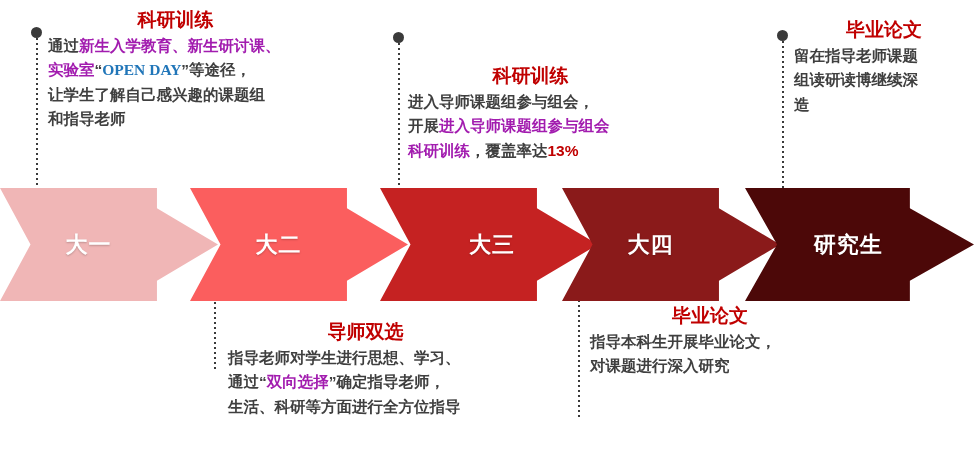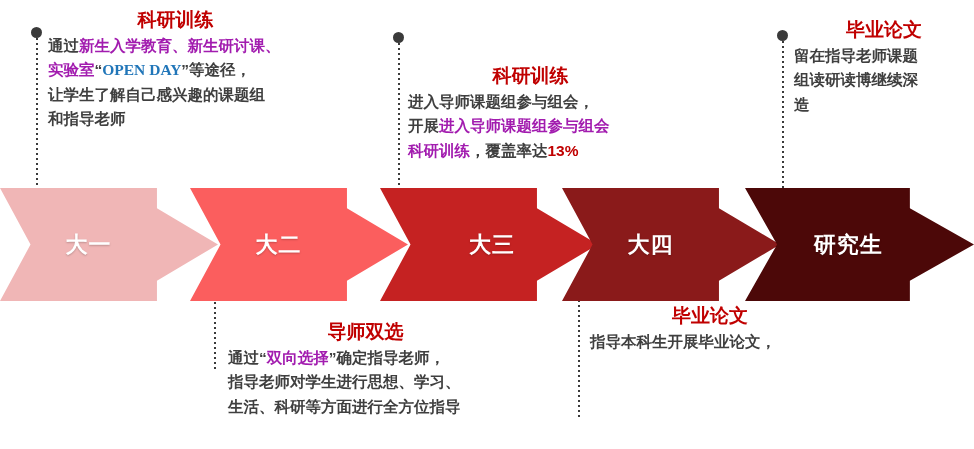--- a/index.html
+++ b/index.html
@@ -123,39 +123,40 @@
         <div><span>通过</span><span class="hl-blue">新生入学教育、新生研讨课、</span></div>
         <div><span class="hl-blue">实验室</span><span>“</span><span class="serif-caps">OPEN DAY</span><span>”</span><span>等途径，</span></div>
         <div><span>让学生了解自己感兴趣的课题组</span></div>
         <div><span>和指导老师</span></div>
       </div>
   </div>
 
   <div class="callout" style="left:228px; top:320px; width:360px;">
     <div class="callout-title ttl-center" style="width:275px;">导师双选</div>
     <div class="callout-body">
+        <div><span>指导老师对学生进行思想、学习、</span></div>
         <div><span>通过</span><span>“</span><span class="hl-blue">双向选择</span><span>”</span><span>确定指导老师，</span></div>
-        <div><span>指导老师对学生进行思想、学习、</span></div>
         <div><span>生活、科研等方面进行全方位指导</span></div>
       </div>
   </div>
 
   <div class="callout" style="left:408px; top:27px; width:300px;margin-top:37px;">
     <div class="callout-title ttl-center" style="width:245px;">科研训练</div>
     <div class="callout-body">
         <div><span>进入导师课题组参与组会，</span></div>
         <div><span>开展</span><span class="hl-blue">进入导师课题组参与组会</span></div>
         <div><span class="hl-blue">科研训练</span><span>，覆盖率达</span><span class="hl-red">13%</span></div>
       </div>
   </div>
 
   <div class="callout" style="left:590px; top:304px; width:300px;">
     <div class="callout-title ttl-center" style="width:240px;">毕业论文</div>
     <div class="callout-body">
         <div><span>指导本科生开展毕业论文，</span></div>
+        <div><span>对课题进行深入研究</span></div>
       </div>
   </div>
 
   <div class="callout" style="left:794px; top:18px; width:185px;">
     <div class="callout-title ttl-center" style="width:180px;">毕业论文</div>
     <div class="callout-body">
         <div><span>留在指导老师课题</span></div>
         <div><span>组读研读博继续深</span></div>
         <div><span>造</span></div>
       </div>

